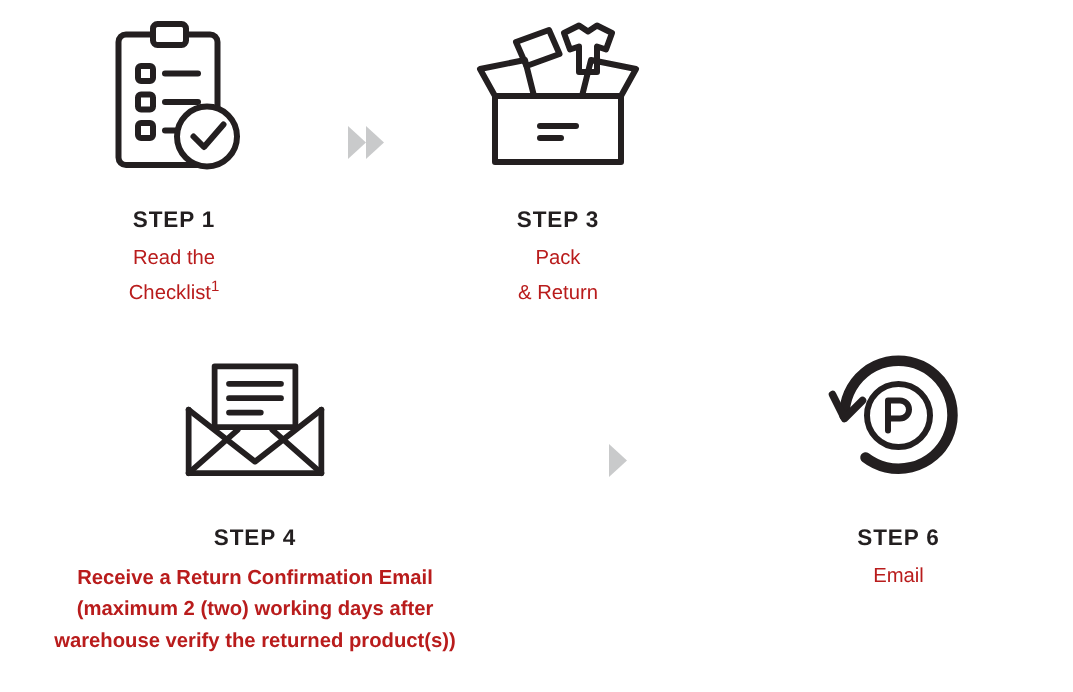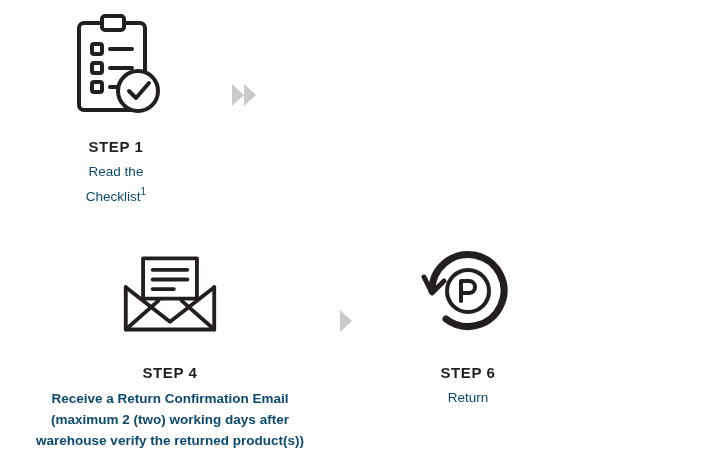--- a/index.html
+++ b/index.html
@@ -19,21 +19,21 @@
     position: relative;
     width: 715px;
     height: 398px;
   }
   .row {
     display: flex;
     align-items: flex-start;
     justify-content: flex-start;
   }
   .row-1 { position: absolute; top: 6px; left: 0; width: 715px; }
-  .row-2 { position: absolute; top: 232px; left: 0; width: 715px; }
+  .row-2 { position: absolute; top: 218px; left: 0; width: 715px; justify-content: space-between; }
 
   .step {
     width: 232px;
     display: flex;
     flex-direction: column;
     align-items: center;
     text-align: center;
   }
   .icon-box {
     height: 118px;
@@ -45,21 +45,21 @@
     font-size: 15px;
     font-weight: bold;
     letter-spacing: 0.6px;
     margin-top: 14px;
     color: #231f20;
   }
   .step-desc {
     font-size: 13.5px;
     line-height: 20px;
     margin-top: 7px;
-    color: #0c4a6e;
+    color: #b91c1c;
     white-space: pre-line;
   }
   .step-desc.wide {
     width: 320px;
     font-weight: bold;
     font-size: 13.5px;
     line-height: 21px;
   }
   .arrow {
     width: 0;
@@ -103,20 +103,36 @@
       <div class="step-title">STEP 1</div>
       <div class="step-desc"><span>Read the
 Checklist</span><span class="sup">1</span></div>
     </div>
 
     <div class="arrow"></div>
 
 
     <div class="arrow"></div>
 
+    <div class="step">
+      <div class="icon-box">
+        <svg width="116" height="106" viewBox="0 0 116 106" fill="none" stroke="#231f20" stroke-width="4" stroke-linecap="round" stroke-linejoin="round">
+          <path d="M62 10 l10 -5 l6 4 l6 -4 l10 5 l-4 11 l-6 -2 v17 h-12 v-17 l-6 2 z"></path>
+          <path d="M30 16 l22 -8 l7 16 l-22 8 z"></path>
+          <path d="M16 52 h84 v44 h-84 z"></path>
+          <path d="M16 52 l-10 -18 l30 -6 l6 24"></path>
+          <path d="M100 52 l10 -18 l-30 -6 l-6 24"></path>
+          <path d="M46 72 h24"></path>
+          <path d="M46 80 h14"></path>
+        </svg>
+      </div>
+      <div class="step-title">STEP 3</div>
+      <div class="step-desc"><span>Pack
+&amp; Return</span><span class="sup"></span></div>
+    </div>
 
   </div>
 
   <div class="row row-2">
 
     <div class="step step-4">
       <div class="icon-box">
         <svg width="100" height="100" viewBox="0 0 104 100" fill="none" stroke="#231f20" stroke-width="4" stroke-linecap="round" stroke-linejoin="round">
           <path d="M24 16 h56 v42 h-56 z"></path>
           <path d="M34 28 h36"></path>
@@ -139,18 +155,18 @@
     <div class="step step-5">
       <div class="icon-box">
         <svg width="104" height="104" viewBox="0 0 104 104" fill="none" stroke="#231f20" stroke-width="4" stroke-linecap="round" stroke-linejoin="round">
           <path d="M16 52 a36 36 0 1 1 14 28" stroke-width="7"></path>
           <path d="M8 38 L16 54 L28 42" stroke-width="5"></path>
           <circle cx="52" cy="52" r="21"></circle>
           <path d="M45 62 V42 h8 a6 6 0 0 1 0 12 h-8"></path>
         </svg>
       </div>
       <div class="step-title">STEP 6</div>
-      <div class="step-desc">Return</div>
+      <div class="step-desc">Email</div>
     </div>
 
   </div>
 
 </div>
 
 </body></html>

